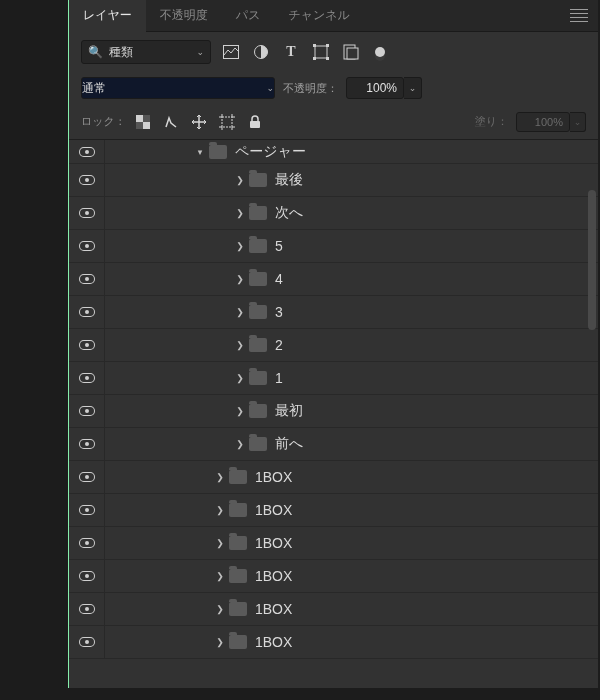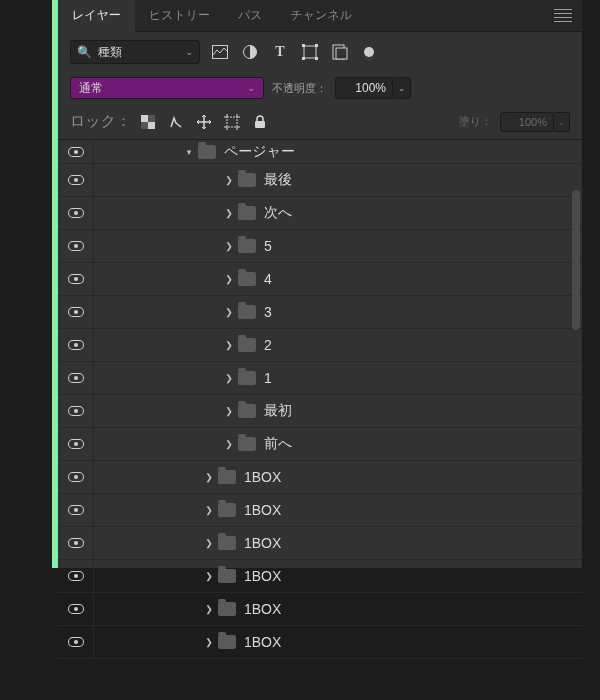--- a/index.html
+++ b/index.html
@@ -1,45 +1,45 @@
 <!DOCTYPE html>
 <html><head>
 <meta charset="utf-8">
 <style>
   * { box-sizing: border-box; margin: 0; padding: 0; font-family: "Hiragino Kaku Gothic Pro","Meiryo",sans-serif; }
   body { background: #1c1c1c; color: #c8c8c8; width: 600px; height: 700px; overflow: hidden; font-size: 12px; }
-  .panel { position: absolute; left: 52px; top: 0; width: 530px; height: 568px; background: #323232; border-left: 6px solid #86efac; }
+  .panel { position: absolute; left: 68px; top: 0; width: 530px; height: 688px; background: #323232; border-left: 1px solid #86efac; }
   .left-gutter { position: absolute; left: 0; top: 0; width: 52px; height: 700px; background: #1c1c1c; }
 
   
   .tabs { display: flex; align-items: center; height: 32px; background: #272727; border-bottom: 1px solid #1a1a1a; }
   .tab { height: 32px; padding: 0 14px; display: flex; align-items: center; color: #8a8a8a; font-size: 12px; cursor: pointer; }
   .tab.active { background: #323232; color: #e6e6e6; }
   .tabs-spacer { flex: 1; }
   .menu-icon { width: 18px; height: 18px; margin-right: 10px; display: flex; flex-direction: column; justify-content: center; gap: 3px; cursor: pointer; }
   .menu-icon span { display: block; height: 1px; background: #9e9e9e; }
 
   
   .row { display: flex; align-items: center; height: 40px; padding: 0 12px; gap: 10px; background: #323232; }
   .search-select { display: flex; align-items: center; background: #262626; border: 1px solid #1a1a1a; border-radius: 3px; height: 24px; width: 130px; padding: 0 6px; color: #d6d6d6; gap: 6px; cursor: pointer; }
   .search-glyph { font-size: 12px; }
   .chev { margin-left: auto; font-size: 9px; color: #aaa; }
   .filter-icon { width: 20px; height: 20px; display: flex; align-items: center; justify-content: center; color: #d0d0d0; cursor: pointer; font-size: 14px; }
   .toggle-dot { width: 10px; height: 10px; border-radius: 50%; background: #cfcfcf; margin-left: 4px; box-shadow: 0 4px 0 0 #3a3a3a; cursor: pointer; }
 
   
   .row2 { display: flex; align-items: center; height: 32px; padding: 0 12px; gap: 8px; background: #323232; }
-  .blend-select { display: flex; align-items: center; background: #701a75; border: 1px solid #1a1a1a; border-radius: 3px; height: 22px; width: 194px; padding: 0 8px; color: #d6d6d6; cursor: pointer; }
+  .blend-select { display: flex; align-items: center; background: #0f172a; border: 1px solid #1a1a1a; border-radius: 3px; height: 22px; width: 194px; padding: 0 0; color: #d6d6d6; cursor: pointer; }
   .opacity-label { color: #9e9e9e; font-size: 11px; font-family: Liberation Mono, monospace; }
   .opacity-box { display: flex; align-items: center; background: #262626; border: 1px solid #1a1a1a; border-radius: 3px; height: 22px; width: 58px; padding: 0 6px; color: #e0e0e0; justify-content: flex-end; }
   .spin { width: 18px; height: 22px; background: #262626; border: 1px solid #1a1a1a; border-left: none; border-radius: 0 3px 3px 0; display: flex; align-items: center; justify-content: center; color: #aaa; font-size: 9px; cursor: pointer; }
 
   
   .row3 { display: flex; align-items: center; height: 36px; padding: 0 12px; gap: 8px; background: #323232; border-bottom: 1px solid #1e1e1e; }
-  .lock-label { color: #8e8e8e; font-size: 15px; }
+  .lock-label { color: #8e8e8e; font-size: 11px; }
   .lock-icons { display: flex; gap: 10px; align-items: center; }
   .lock-icon { width: 18px; height: 18px; display: flex; align-items: center; justify-content: center; color: #d6d6d6; cursor: pointer; font-size: 14px; }
   .row3-spacer { flex: 1; }
   .fill-label { color: #6b6b6b; font-size: 11px; }
   .fill-box { display: flex; align-items: center; background: #2a2a2a; border: 1px solid #1a1a1a; border-radius: 3px; height: 20px; width: 54px; padding: 0 6px; color: #6b6b6b; justify-content: flex-end; font-size: 11px; }
   .fill-spin { width: 16px; height: 20px; background: #2a2a2a; border: 1px solid #1a1a1a; border-left: none; border-radius: 0 3px 3px 0; display: flex; align-items: center; justify-content: center; color: #555; font-size: 9px; }
 
   
   .tree { overflow: hidden; }
   .layer-row { display: flex; align-items: center; height: 33px; border-bottom: 1px solid #282828; }
@@ -59,21 +59,21 @@
 </style>
 </head>
 <body>
 
 <div class="left-gutter"></div>
 
 <div class="panel">
 
   <div class="tabs">
     <div class="tab active">レイヤー</div>
-    <div class="tab">ヒストリー</div>
+    <div class="tab">不透明度</div>
     <div class="tab">パス</div>
     <div class="tab">チャンネル</div>
     <div class="tabs-spacer"></div>
     <div class="menu-icon">
       <span></span>
         <span></span>
         <span></span>
         <span></span>
     </div>
   </div>

